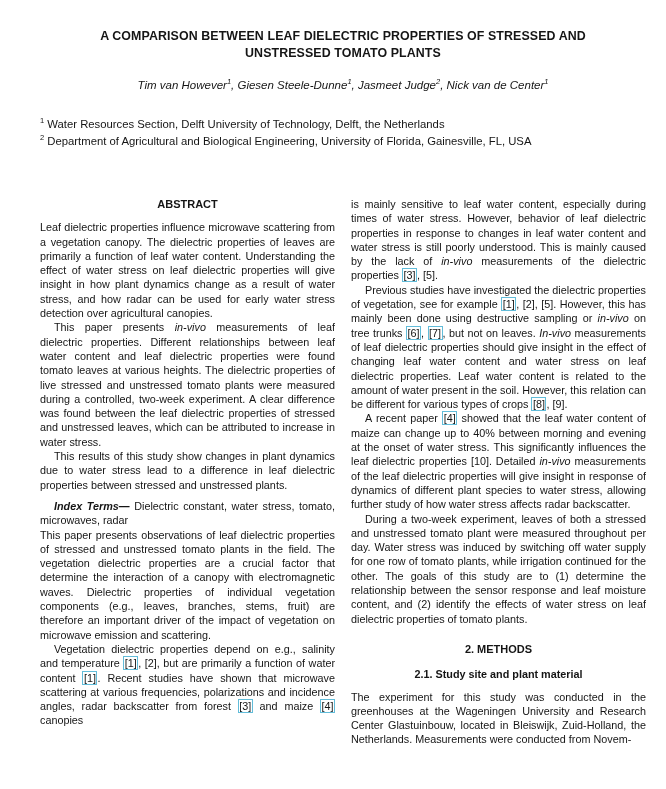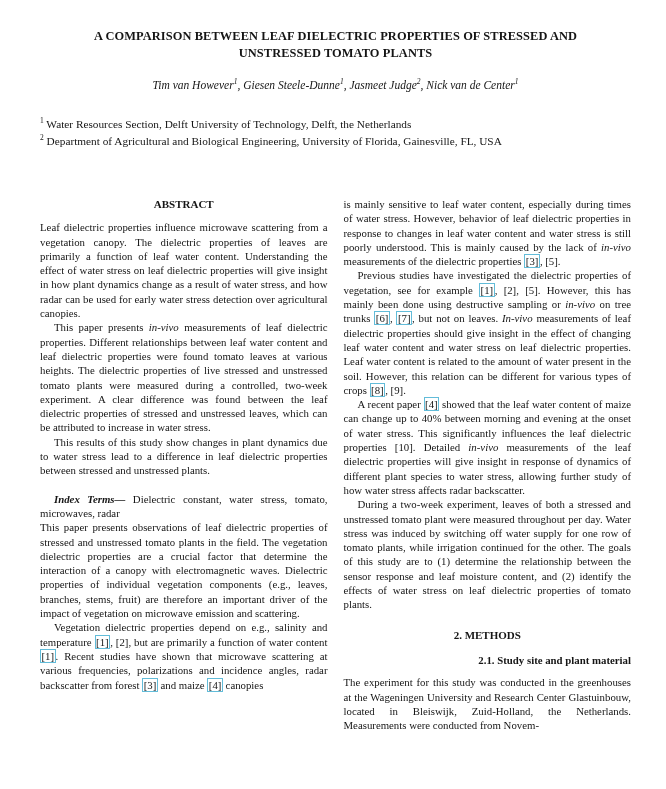--- a/index.html
+++ b/index.html
@@ -1,22 +1,22 @@
 <!DOCTYPE html>
 <html style="--page-bg: #ffffff; --text-col: #151515; --cite-col: #62bcd9;"><head>
 <meta charset="utf-8">
 <style>
   * { margin: 0; padding: 0; box-sizing: border-box; }
   html, body { width: 666px; height: 789px; background: #ffffff; overflow: hidden; }
   .page {
     width: 666px; height: 570px;
     background: var(--page-bg, #ffffff);
     color: var(--text-col, #151515);
-    font-family: Liberation Serif, serif;
-    padding: 28px 35px 0 40px;
+    font-family: Liberation Sans, sans-serif;
+    padding: 28px 20px 0 40px;
   }
   .paper-title {
     text-align: center;
     font-weight: bold;
     font-size: 12.4px;
     line-height: 17px;
     letter-spacing: 0.1px;
   }
   .authors-line {
     text-align: center;
@@ -36,32 +36,32 @@
     margin-top: 47px;
   }
   .col {
     flex: 1 1 0;
     font-size: 10.8px;
     line-height: 14.3px;
     text-align: justify;
   }
   .col p { margin: 0; }
   .col p.indent { text-indent: 14px; }
-  .col p.space-top { margin-top: 14px; }
+  .col p.space-top { margin-top: 7px; }
   .sec-heading {
     text-align: center;
     font-weight: bold;
     font-size: 11px;
     margin: 16px 0 9px 0;
   }
   .sec-heading:first-child { margin-top: 0; }
   .sub-heading {
     font-weight: bold;
     font-size: 10.8px;
-    text-align: right;
+    text-align: center;
     margin: 11px 0 8px 0;
   }
   .seg-italic { font-style: italic; }
   .seg-bolditalic { font-style: italic; font-weight: bold; }
   .seg-sup { font-size: 7.5px; vertical-align: super; line-height: 0; }
   .seg-cite {
     border: 1px solid var(--cite-col, #62bcd9);
     padding: 0 0.5px;
   }
 </style>

